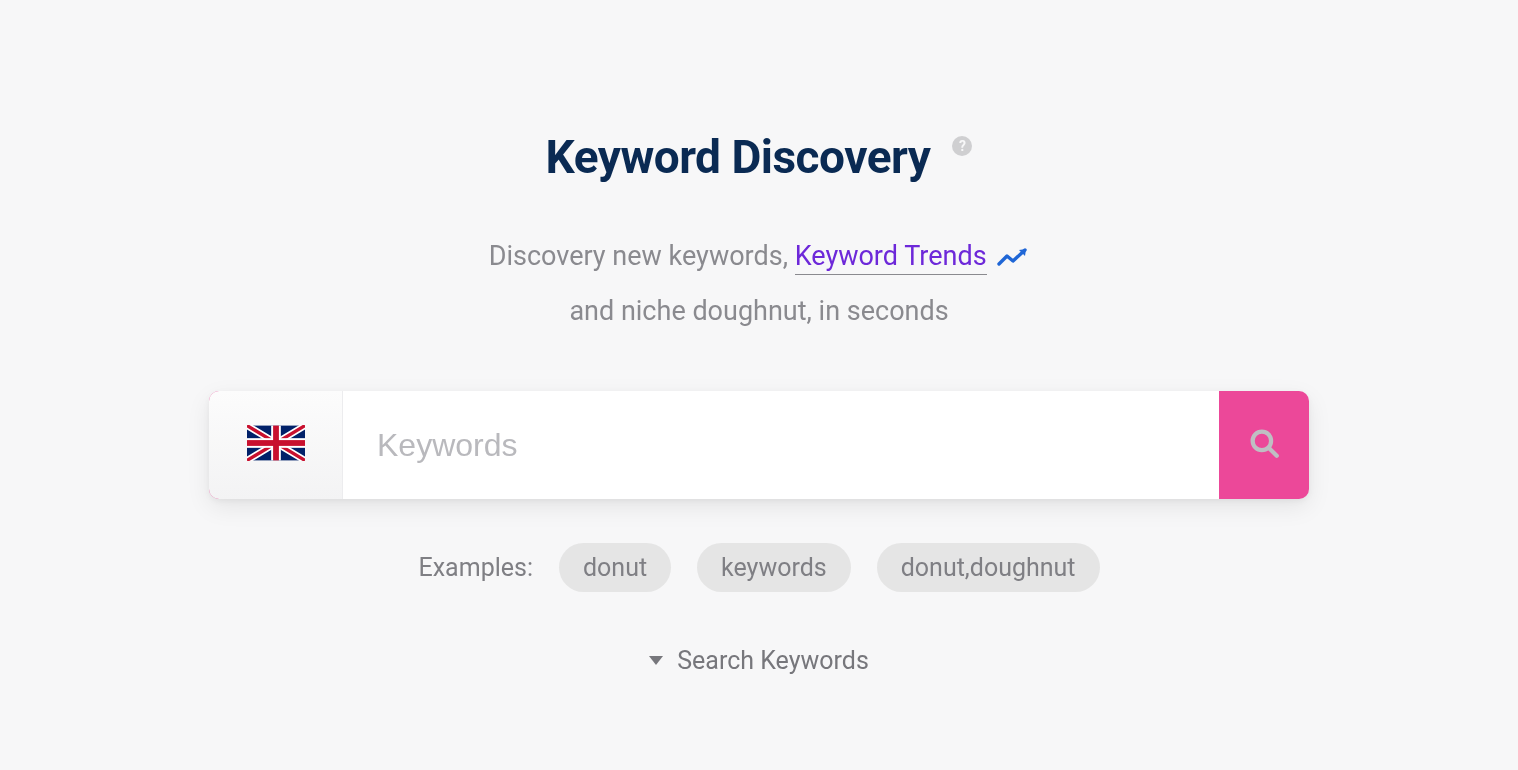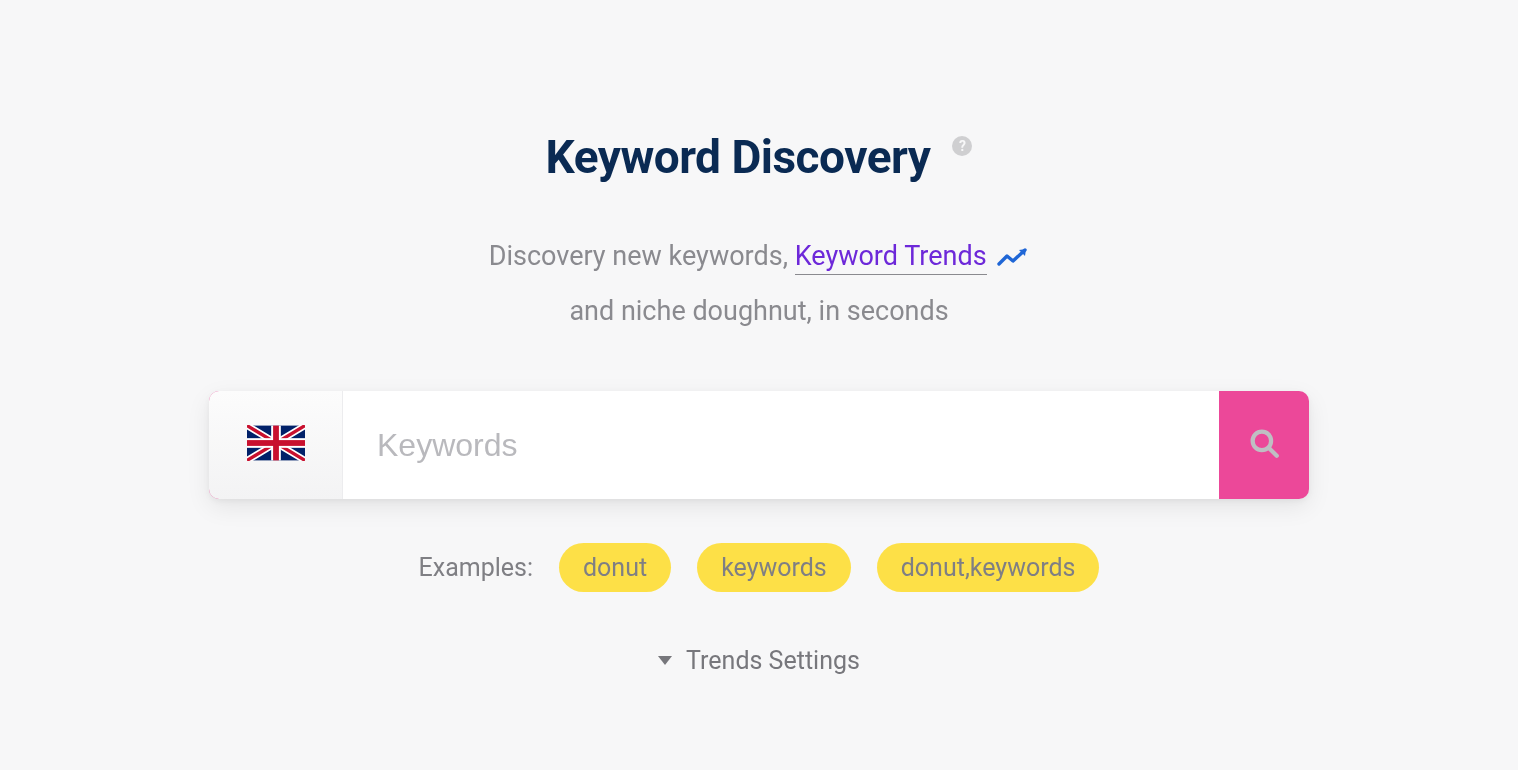--- a/index.html
+++ b/index.html
@@ -105,21 +105,21 @@
     margin-top: 44px;
     display: flex;
     align-items: center;
     gap: 26px;
     font-size: 25px;
   }
   .examples-label {
     color: #7f7f84;
   }
   .example-chip {
-    background: #fde047;
+    background: #e5e5e5;
     color: #7f7f84;
     padding: 10px 24px;
     border-radius: 999px;
     cursor: pointer;
     font-size: 25px;
   }
   .settings-row {
     margin-top: 54px;
     display: flex;
     align-items: center;
@@ -179,21 +179,21 @@
           <line x1="16" y1="16" x2="21" y2="21" stroke="currentColor" stroke-width="3" stroke-linecap="round"></line>
         </svg>
       </span>
     </div>
   </div>
 
   <div class="examples-row">
     <span class="examples-label">Examples:</span>
     <span class="example-chip">donut</span>
     <span class="example-chip">keywords</span>
-    <span class="example-chip">donut,keywords</span>
+    <span class="example-chip">donut,doughnut</span>
   </div>
 
   <div class="settings-row">
     <span class="caret-down"></span>
-    <span>Trends Settings</span>
+    <span>Search Keywords</span>
   </div>
 
 </div>
 
 </body></html>

